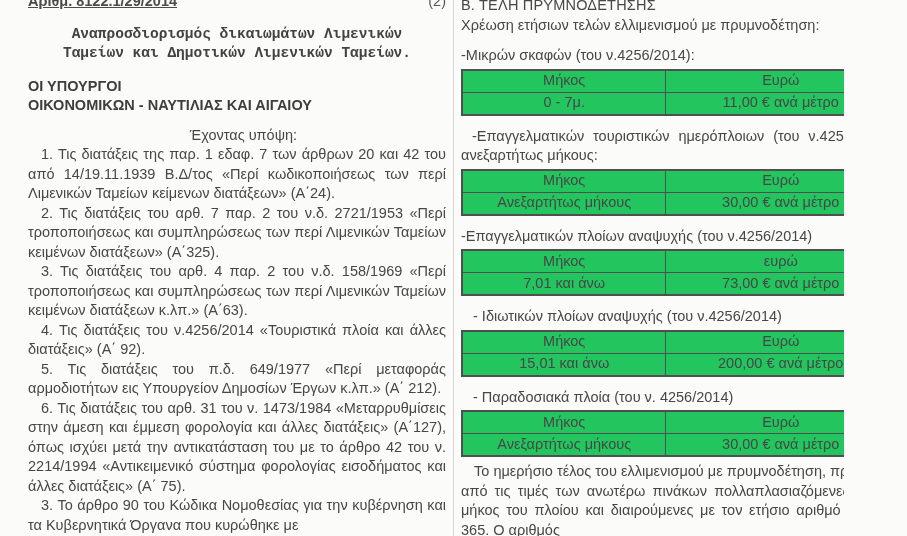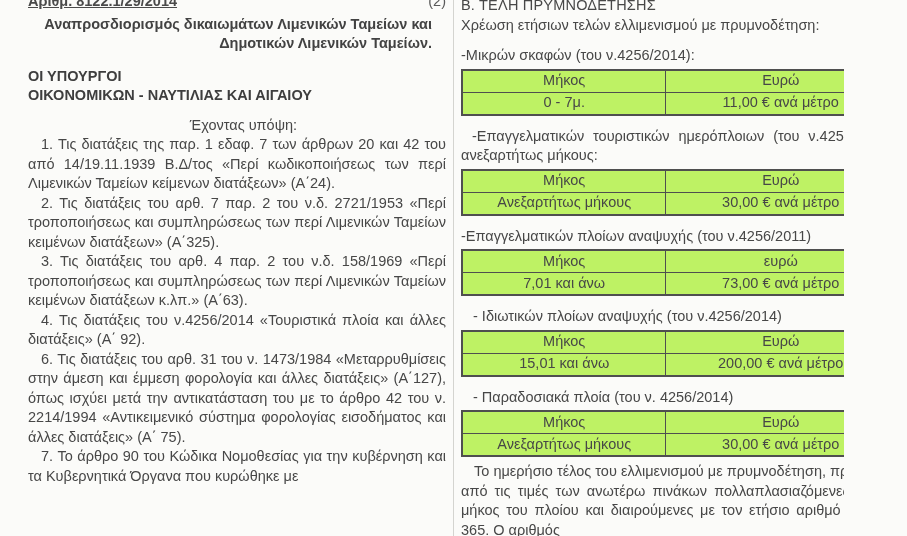--- a/index.html
+++ b/index.html
@@ -13,35 +13,35 @@
 
   
   .col-left  { position:absolute; left:28px;  top:-8px; width:418px; }
   .col-divider { position:absolute; left:453px; top:0; width:1px; height:536px; background:#d4d4d0; }
   .col-right { position:absolute; left:461px; top:-4px; width:436px; }
 
   
   .docnum-row { display:flex; justify-content:space-between; align-items:baseline; margin:0; }
   .docnum { text-decoration:underline; font-weight:bold; color:#4a4a4a; }
   .decision-index { color:#5a5a5a; }
-  .doc-title { text-align:right; font-weight:bold; margin:3px 14px 0 14px; color:#424242; }
+  .doc-title { text-align:center; font-weight:bold; margin:13px 14px 0 14px; color:#424242;font-family:Liberation Mono, monospace; }
   .ministers { text-align:left; font-weight:bold; margin:13px 0 0 0; color:#3e3e3e; }
   .intro-line { margin:10px 0 0 0; text-indent:13px;text-align:center; }
   .body-p { margin:0; text-align:justify; text-indent:13px; }
 
   
   .section-heading { margin:0; letter-spacing:.2px; }
   .rline { margin:0; }
   .block-label { margin:11px 0 2px 0; text-align:justify; }
   .block-label.indented { padding-left:12px; }
   .block-label.first-indent { text-indent:11px; }
 
   table.fee-table {
     width:100%; border-collapse:collapse; table-layout:fixed;
-    margin:3px 0 4px 0; background:#bef264;
+    margin:3px 0 4px 0; background:#22c55e;
   }
   table.fee-table th, table.fee-table td {
     border:1px solid #4f4f4f; text-align:center; vertical-align:middle;
     font-weight:normal; padding:0 4px; height:21px; font-size:14.5px; color:#474747;
   }
   table.fee-table { border:2px solid #4f4f4f; }
   table.fee-table col.c1 { width:47%; }
   table.fee-table col.c2 { width:53%; }
 
   .closing-p { margin:5px 0 0 0; text-align:justify; text-indent:13px; }
@@ -59,22 +59,23 @@
     <p class="doc-title">Αναπροσδιορισμός δικαιωμάτων Λιμενικών Ταμείων και Δημοτικών Λιμενικών Ταμείων.</p>
     <p class="ministers">
       <span>ΟΙ ΥΠΟΥΡΓΟΙ</span><br>
       <span>ΟΙΚΟΝΟΜΙΚΩΝ - ΝΑΥΤΙΛΙΑΣ ΚΑΙ ΑΙΓΑΙΟΥ</span>
     </p>
     <p class="intro-line">Έχοντας υπόψη:</p>
     <p class="body-p">1. Τις διατάξεις της παρ. 1 εδαφ. 7 των άρθρων 20 και 42 του από 14/19.11.1939 Β.Δ/τος «Περί κωδικοποιήσεως των περί Λιμενικών Ταμείων κείμενων διατάξεων» (Α΄24).</p>
     <p class="body-p">2. Τις διατάξεις του αρθ. 7 παρ. 2 του ν.δ. 2721/1953 «Περί τροποποιήσεως και συμπληρώσεως των περί Λιμενικών Ταμείων κειμένων διατάξεων» (Α΄325).</p>
     <p class="body-p">3. Τις διατάξεις του αρθ. 4 παρ. 2 του ν.δ. 158/1969 «Περί τροποποιήσεως και συμπληρώσεως των περί Λιμενικών Ταμείων κειμένων διατάξεων κ.λπ.» (Α΄63).</p>
     <p class="body-p">4. Τις διατάξεις του ν.4256/2014 «Τουριστικά πλοία και άλλες διατάξεις» (Α΄ 92).</p>
+    <p class="body-p">5. Τις διατάξεις του π.δ. 649/1977 «Περί μεταφοράς αρμοδιοτήτων εις Υπουργείον Δημοσίων Έργων κ.λπ.» (Α΄ 212).</p>
     <p class="body-p">6. Τις διατάξεις του αρθ. 31 του ν. 1473/1984 «Μεταρρυθμίσεις στην άμεση και έμμεση φορολογία και άλλες διατάξεις» (Α΄127), όπως ισχύει μετά την αντικατάσταση του με το άρθρο 42 του ν. 2214/1994 «Αντικειμενικό σύστημα φορολογίας εισοδήματος και άλλες διατάξεις» (Α΄ 75).</p>
-    <p class="body-p">7. Το άρθρο 90 του Κώδικα Νομοθεσίας για την κυβέρνηση και τα Κυβερνητικά Όργανα που κυρώθηκε με</p>
+    <p class="body-p">3. Το άρθρο 90 του Κώδικα Νομοθεσίας για την κυβέρνηση και τα Κυβερνητικά Όργανα που κυρώθηκε με</p>
   </div>
 
   <div class="col-divider"></div>
 
   <div class="col-right">
     <p class="section-heading">Β. ΤΕΛΗ ΠΡΥΜΝΟΔΕΤΗΣΗΣ</p>
     <p class="rline">Χρέωση ετήσιων τελών ελλιμενισμού με πρυμνοδέτηση:</p>
 
     <p class="block-label">-Μικρών σκαφών (του ν.4256/2014):</p>
     <table class="fee-table">
@@ -109,21 +110,21 @@
         </tr>
       </thead>
       <tbody>
         <tr>
           <td>Ανεξαρτήτως μήκους</td>
           <td>30,00 € ανά μέτρο</td>
         </tr>
       </tbody>
     </table>
 
-    <p class="block-label">-Επαγγελματικών πλοίων αναψυχής (του ν.4256/2011)</p>
+    <p class="block-label">-Επαγγελματικών πλοίων αναψυχής (του ν.4256/2014)</p>
     <table class="fee-table">
       <colgroup>
           <col class="c1">
           <col class="c2">
         </colgroup>
       <thead>
         <tr>
           <th>Μήκος</th>
           <th>ευρώ</th>
         </tr>

